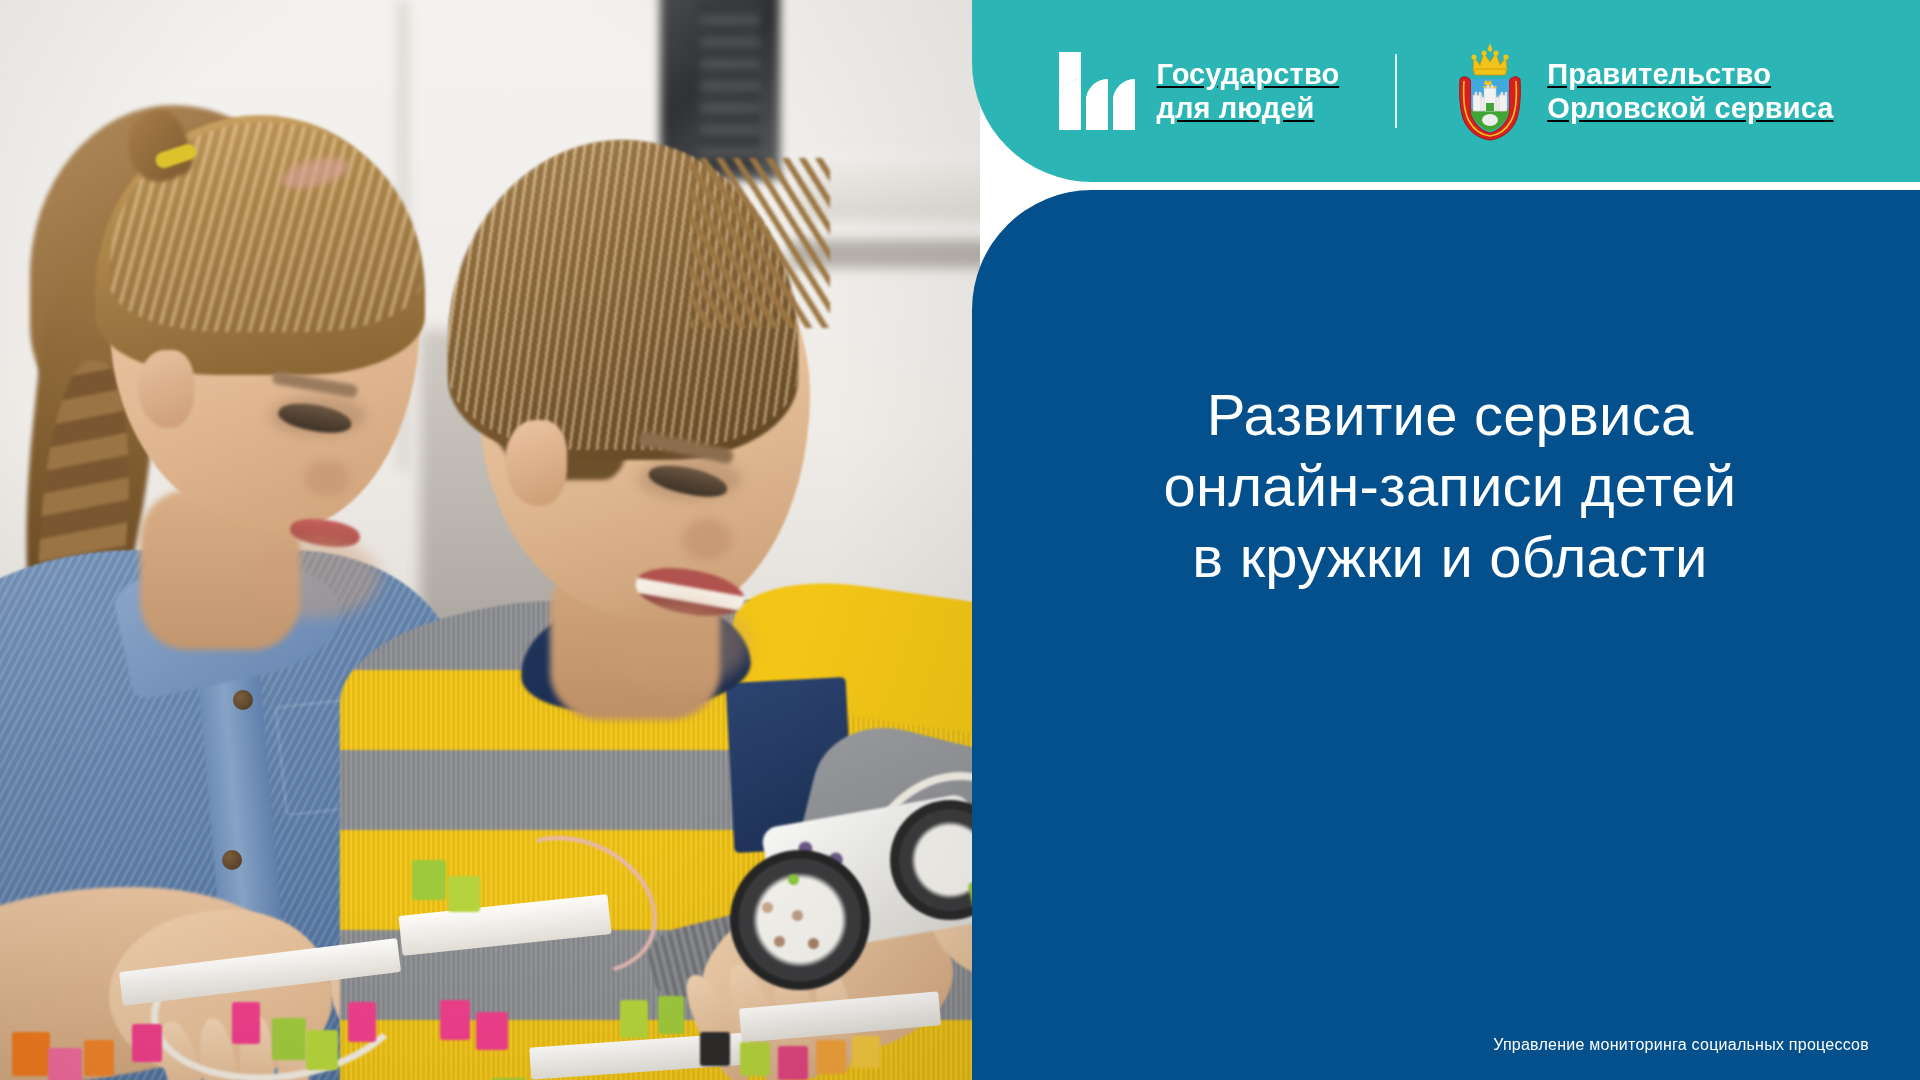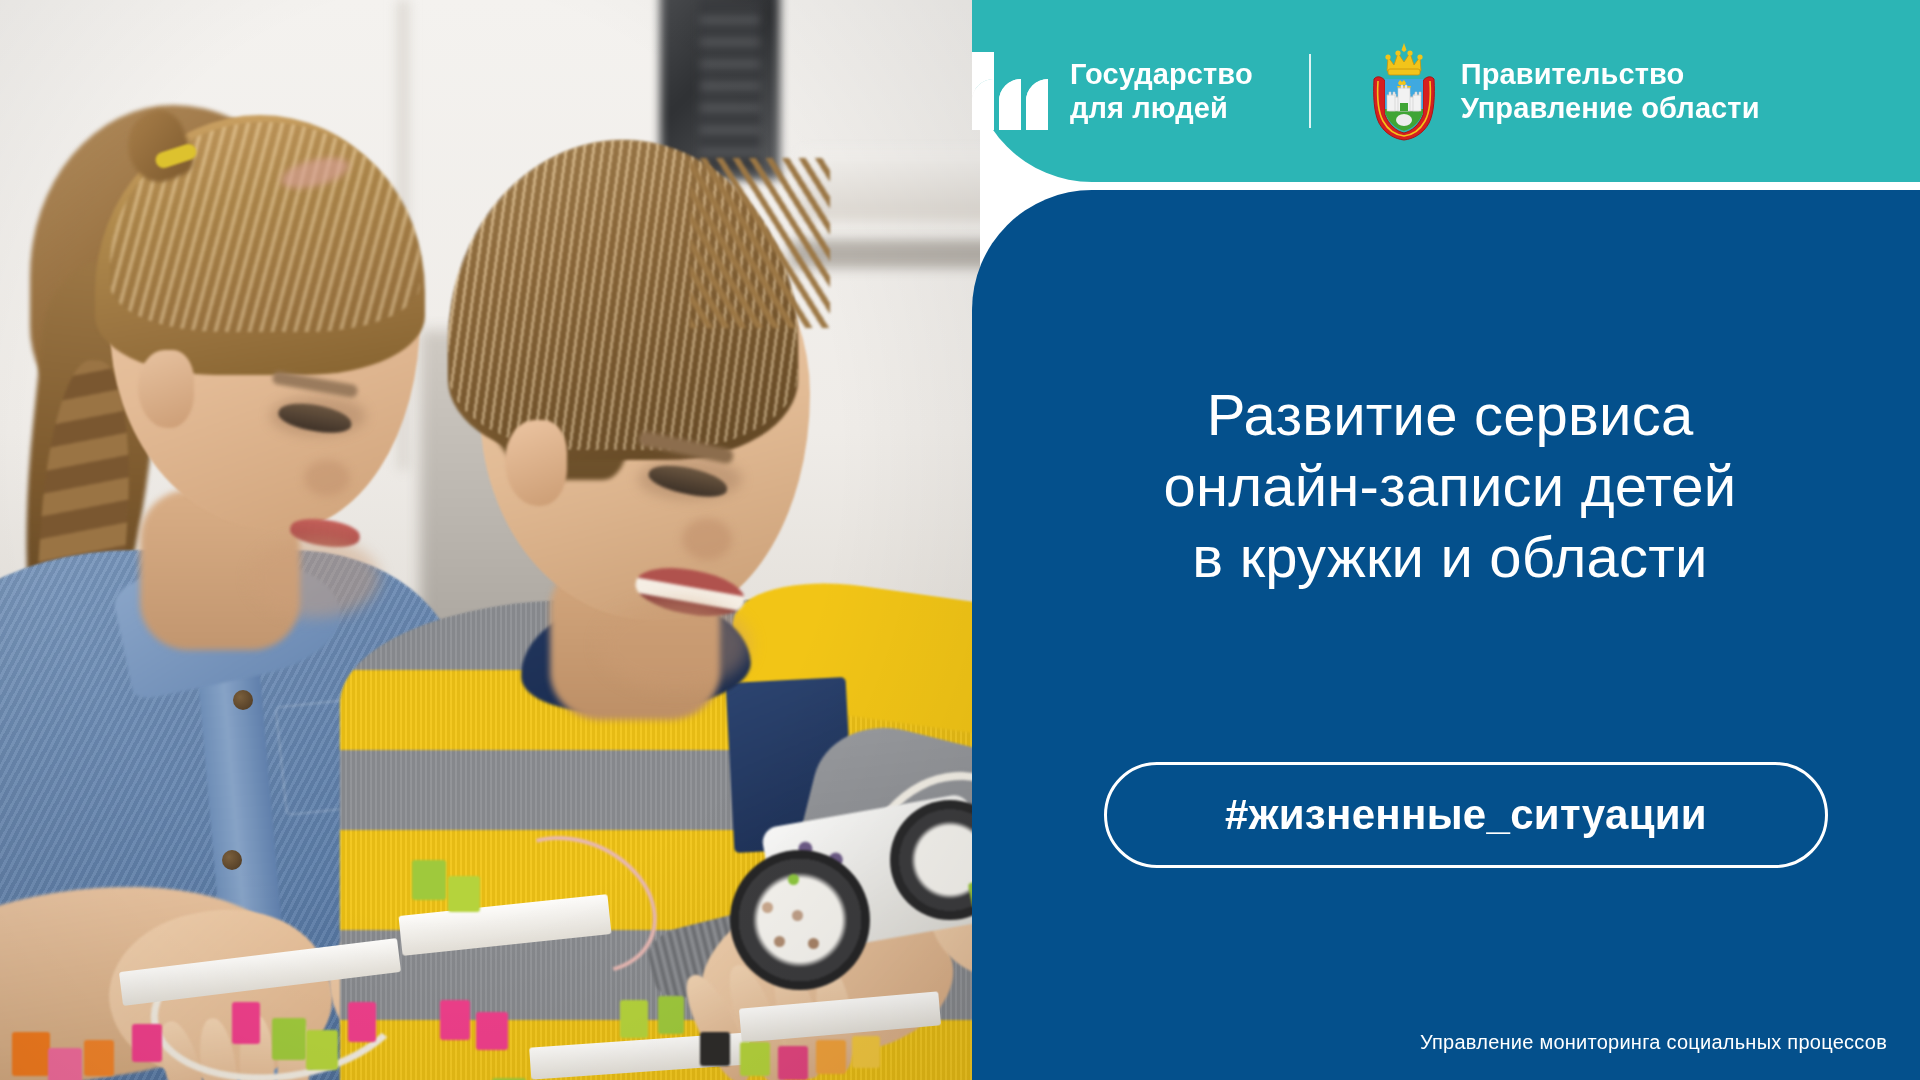--- a/index.html
+++ b/index.html
@@ -426,22 +426,23 @@
     width:948px; height:890px;
     background:var(--blue,#04508C);
     border-top-left-radius:120px;
     z-index:5;
   }
 
   
   .logo-row {
     position:absolute;
     left:0; top:0; right:0; bottom:0;
-    display:flex; align-items:center; 
+    display:flex; align-items:center; justify-content:center;
     gap:12px;
+    text-decoration:underline;
   }
   .gos-logo {
     display:flex; align-items:center; gap:20px;
   }
   .gos-mark {
     width:78px; height:78px;
     position:relative;
     flex:0 0 auto;
   }
   .gos-mark svg { display:block; }
@@ -497,23 +498,23 @@
     color:#fff;
     font-size:42px;
     font-weight:bold;
     letter-spacing:.3px;
     z-index:8;
   }
 
   
   .footer {
     position:absolute;
-    right:33px; bottom:26px;
+    right:51px; bottom:26px;
     color:#ffffff;
-    font-size:20px;
+    font-size:16px;
     letter-spacing:.25px;
     z-index:8;
   }
 </style>
 </head>
 <body>
 
 <div id="poster">
 
   <div class="photo">
@@ -725,30 +726,27 @@
               <rect x="46" y="54" width="8" height="16"></rect>
               <path d="M46 54 h2 v-3 h2 v3 h2 v-3 h2 v3"></path>
               <rect x="31" y="47" width="12" height="23"></rect>
               <path d="M31 47 h3 v-3 h2 v3 h2 v-3 h2 v3 h3"></path>
             </g>
             <path d="M33 62 h8 v8 h-8 z" fill="#3FA535"></path>
             <ellipse cx="37" cy="79" rx="8" ry="6" fill="#EDEDED"></ellipse>
           </svg>
         </span>
         <span class="gov-text">Правительство
-Управление области</span>
+Орловской сервиса</span>
       </div>
     </div>
   </div>
 
   <div class="blue-panel"></div>
 
   <h1 class="title">Развитие сервиса
 онлайн-записи детей
 в кружки и области</h1>
 
-  <div class="hashtag">
-    <span>#жизненные_ситуации</span>
-  </div>
 
   <div class="footer">Управление мониторинга социальных процессов</div>
 
 </div>
 
 </body></html>

